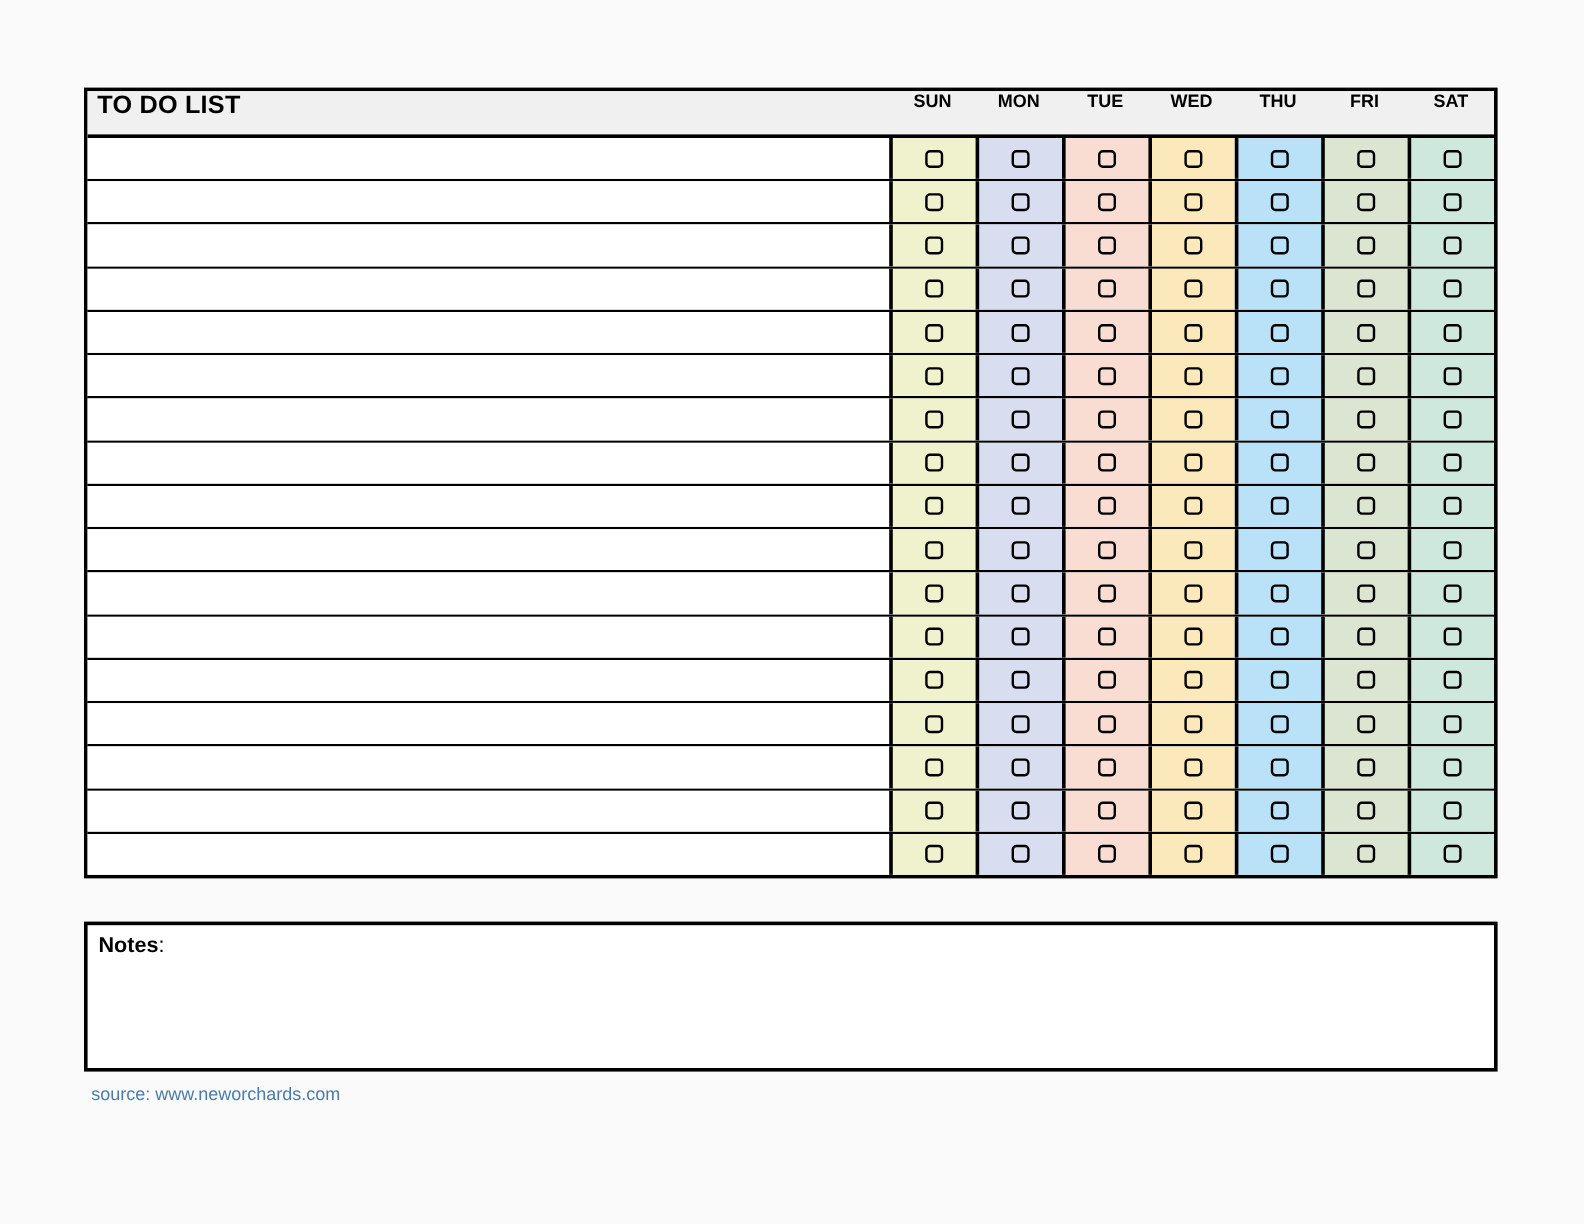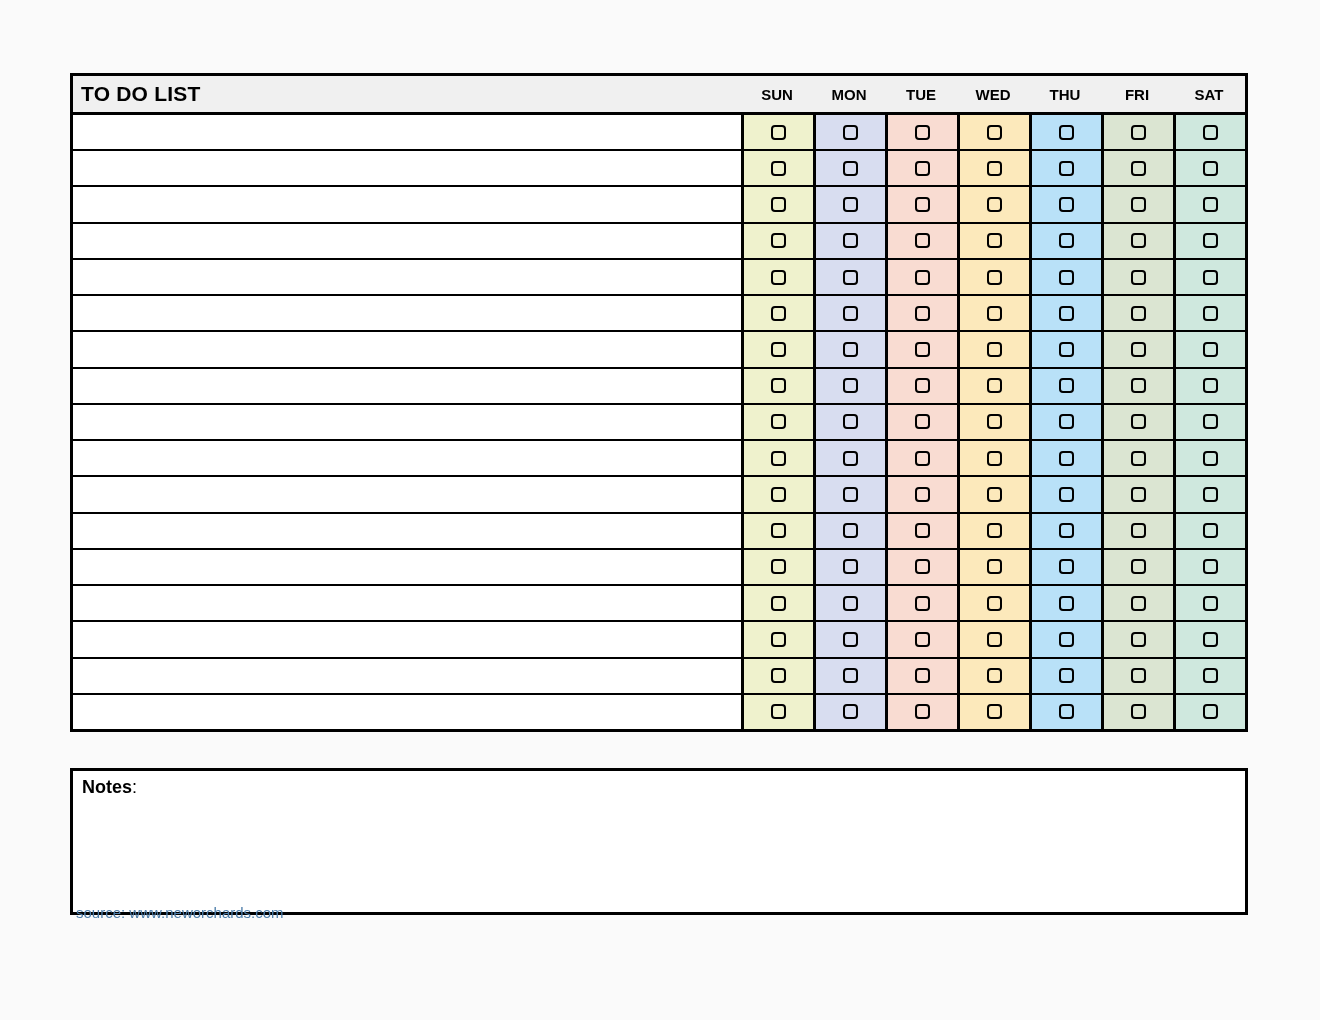--- a/index.html
+++ b/index.html
@@ -28,21 +28,21 @@
     background:var(--cell-bg);
     display:flex;
     flex-direction:column;
   }
   .header-row{
     height:39px;
     flex:0 0 39px;
     background:var(--header-bg);
     border-bottom:3px solid var(--border-color);
     display:flex;
-    align-items:center;
+    align-items:flex-start;
   }
   .title-cell{
     flex:1 1 auto;
     font-size:21px;
     font-weight:700;
     color:#000;
     padding-left:8px;
     letter-spacing:0.2px;
     white-space:nowrap;
   }
@@ -82,21 +82,21 @@
     height:15px;
     border:2.5px solid #000;
     border-radius:4px;
     background:transparent;
   }
 
   
   .notes-box{
     position:absolute;
     left:70px; top:768px;
-    width:1178px; height:147px;
+    width:1178px; height:125px;
     border:3px solid var(--border-color);
     background:var(--cell-bg);
     padding:6px 9px;
   }
   .notes-line{font-size:18px;color:#000;}
   .notes-label{font-weight:700;}
   .notes-colon{font-weight:400;}
 
   
   .source{

